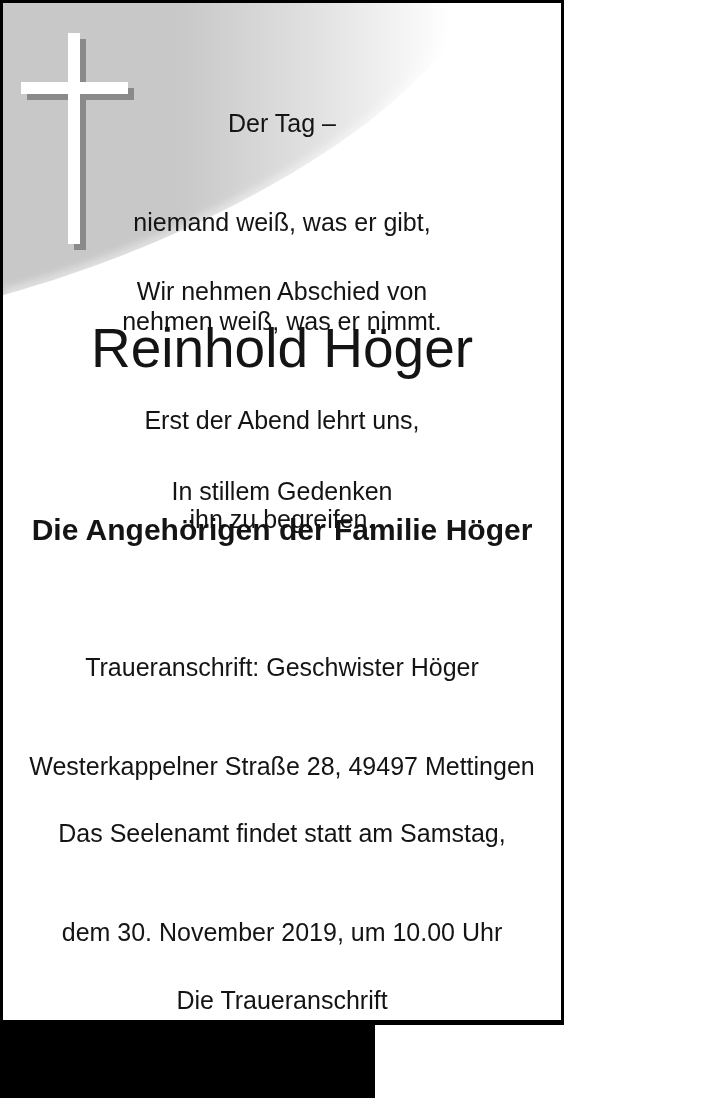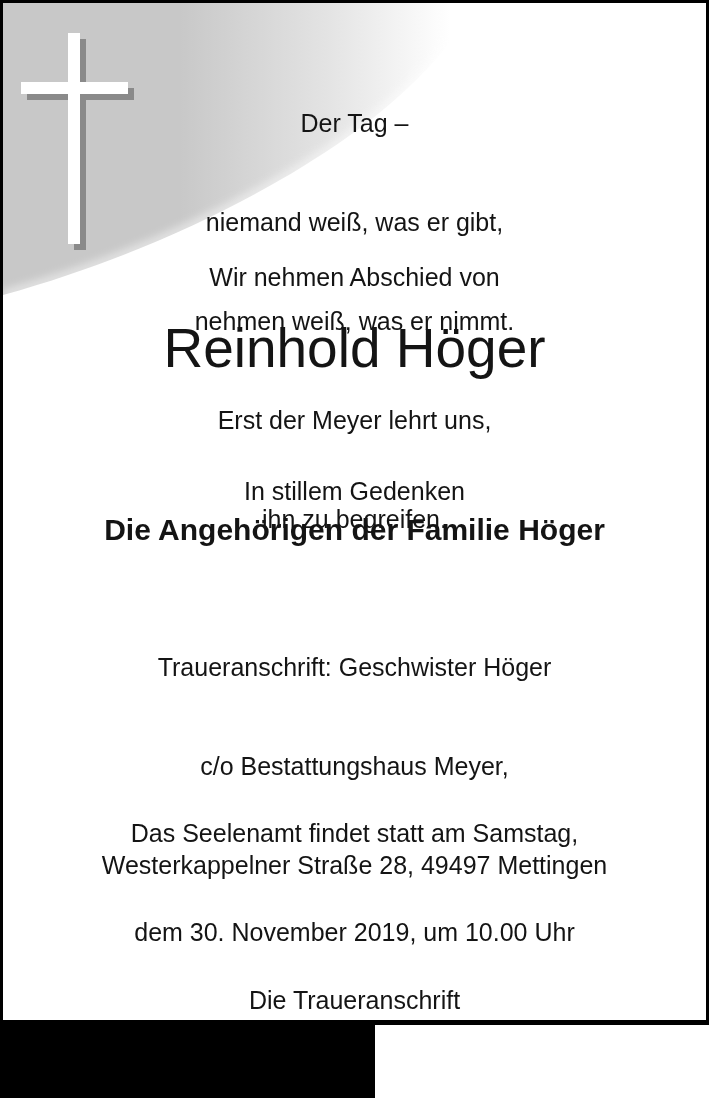--- a/index.html
+++ b/index.html
@@ -14,42 +14,42 @@
   .stage{
     position:relative;
     width:709px;height:1098px;
     background:#ffffff;
     overflow:hidden;
     font-family:"Liberation Sans","DejaVu Sans",sans-serif;
     color:var(--text);
   }
   .card{
     position:absolute;left:0;top:0;
-    width:709px;height:1025px;
+    width:564px;height:1025px;
     box-sizing:border-box;
     border:3px solid var(--card-border);
     border-bottom-width:5px;
     background:#ffffff;
     overflow:hidden;
   }
   .corner-svg{position:absolute;left:0;top:0;display:block;}
   .cross{position:absolute;left:0;top:0;width:150px;height:260px;}
   .cross div{position:absolute;}
   .cross .v-shadow{left:71px;top:36px;width:12px;height:211px;background:var(--cross-shadow);}
   .cross .h-shadow{left:24px;top:85px;width:107px;height:12px;background:var(--cross-shadow);}
   .cross .v-bar{left:65px;top:30px;width:12px;height:211px;background:var(--cross-white);}
   .cross .h-bar{left:18px;top:79px;width:107px;height:12px;background:var(--cross-white);}
   .tblock{
     position:absolute;left:0;right:0;
     text-align:center;
     font-size:25px;line-height:33px;
     white-space:pre;
   }
   .poem{top:38px;}
-  .intro{top:258px;}
+  .intro{top:272px;}
   .name{
     position:absolute;left:0;right:0;top:306px;
     text-align:center;
     font-size:55px;line-height:62px;font-weight:400;
     margin:8px;
   }
   .dates{top:376px;}
   .dates .death{margin-left:66px;}
   .memorial{top:472px;}
   .mourners{top:510px;font-weight:700;font-size:30px;}
@@ -89,36 +89,35 @@
       <div class="v-shadow"></div>
       <div class="h-shadow"></div>
       <div class="v-bar"></div>
       <div class="h-bar"></div>
     </div>
 
     <div class="tblock poem">
       <div>Der Tag –</div>
       <div>niemand weiß, was er gibt,</div>
       <div>nehmen weiß, was er nimmt.</div>
-      <div>Erst der Meyer lehrt uns,</div>
+      <div>Erst der Abend lehrt uns,</div>
       <div>ihn zu begreifen.</div>
     </div>
 
     <div class="tblock intro">Wir nehmen Abschied von</div>
 
     <h1 class="name">Reinhold Höger</h1>
 
 
     <div class="tblock memorial">In stillem Gedenken</div>
 
     <div class="tblock mourners">Die Angehörigen der Familie Höger</div>
 
     <div class="tblock address">
       <div>Traueranschrift: Geschwister Höger</div>
-      <div>c/o Bestattungshaus Meyer,</div>
       <div>Westerkappelner Straße 28, 49497 Mettingen</div>
     </div>
 
     <div class="tblock service">
       <div>Das Seelenamt findet statt am Samstag,</div>
       <div>dem 30. November 2019, um 10.00 Uhr</div>
       <div>in der St.-Mariä-Himmelfahrt-Kirche</div>
       
     </div>
 

